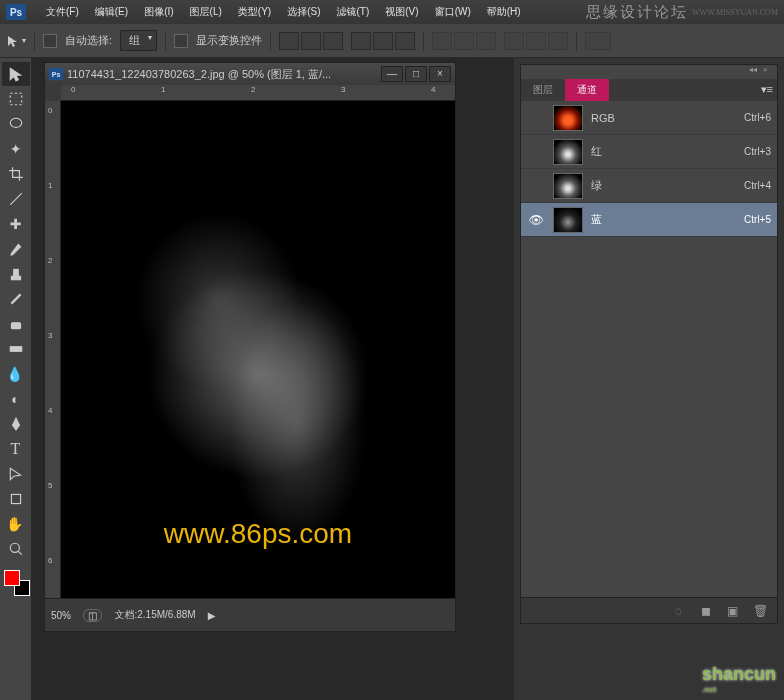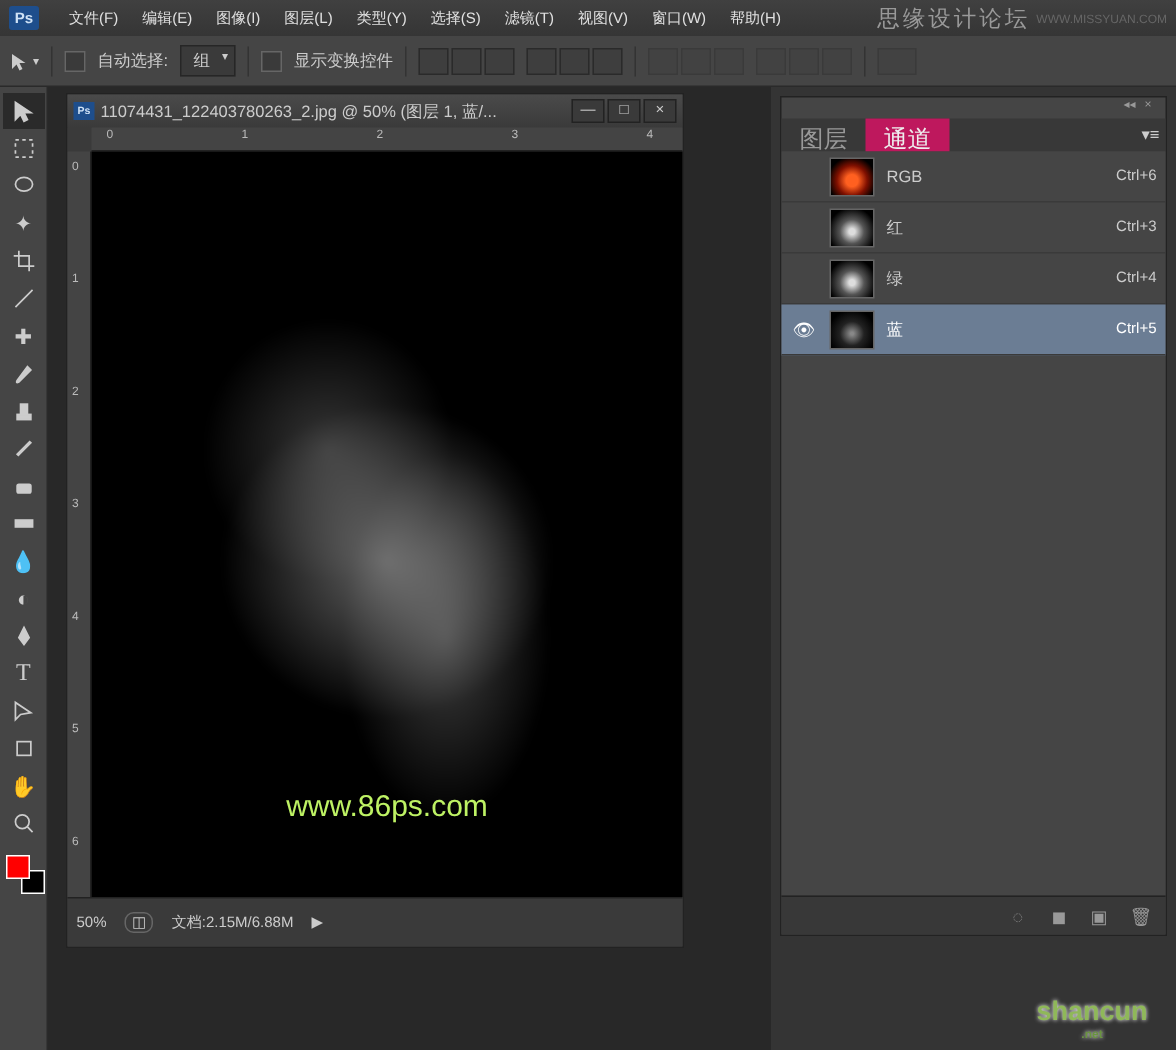--- a/index.html
+++ b/index.html
@@ -2,21 +2,21 @@
 <html><head>
   <meta charset="utf-8">
   <style>
     * { margin: 0; padding: 0; box-sizing: border-box; font-family: "Microsoft YaHei", sans-serif; }
     body { width: 784px; height: 700px; background: #535353; color: #ccc; font-size: 11px; overflow: hidden; position: relative; }
     
     .top-bar { height: 24px; background: linear-gradient(#404040, #353535); display: flex; align-items: center; padding: 0 6px; }
     .ps-icon { width: 20px; height: 16px; background: #1e4e8c; color: #cfe2f6; font-size: 10px; font-weight: bold; display: flex; align-items: center; justify-content: center; border-radius: 2px; margin-right: 12px; }
     .menu-item { color: #e0e0e0; padding: 0 8px; cursor: pointer; font-size: 10px; }
     .forum-text { margin-left: auto; color: #999; font-size: 15px; letter-spacing: 2px; }
-    .forum-url { color: #666; font-size: 8px; margin-left: 4px; }
+    .forum-url { color: #666; font-size: 8px; margin-left: 4px; font-family: Liberation Serif, serif; }
     
     .options-bar { height: 34px; background: #454545; display: flex; align-items: center; padding: 0 6px; gap: 8px; border-bottom: 1px solid #2a2a2a; }
     .move-tool-ind { display: flex; align-items: center; gap: 2px; }
     .checkbox { width: 14px; height: 14px; border: 1px solid #666; background: #3a3a3a; }
     .dropdown { background: #3a3a3a; border: 1px solid #262626; padding: 2px 16px 2px 8px; color: #ccc; position: relative; }
     .dropdown::after { content: "▾"; position: absolute; right: 4px; font-size: 8px; }
     .sep { width: 1px; height: 20px; background: #333; }
     .option-icon { width: 20px; height: 18px; background: #3e3e3e; border: 1px solid #2a2a2a; }
     .icon-group { display: flex; gap: 2px; }
     
@@ -35,45 +35,45 @@
     .doc-titlebar { height: 22px; background: linear-gradient(#4a4a4a,#3a3a3a); display: flex; align-items: center; padding: 0 4px; }
     .doc-icon { width: 14px; height: 12px; background: #1e4e8c; color: #cfe2f6; font-size: 7px; font-weight: bold; display: flex; align-items: center; justify-content: center; margin-right: 4px; }
     .doc-title { color: #ccc; font-size: 11px; flex: 1; white-space: nowrap; overflow: hidden; }
     .win-btn { width: 22px; height: 16px; background: #3a3a3a; border: 1px solid #222; margin-left: 2px; text-align: center; font-size: 10px; line-height: 14px; cursor: pointer; }
     .ruler-h { height: 16px; background: #444; border-bottom: 1px solid #222; position: relative; margin-left: 16px; }
     .ruler-v { width: 16px; background: #444; border-right: 1px solid #222; position: absolute; left: 0; top: 16px; bottom: 0; }
     .ruler-corner { width: 16px; height: 16px; background: #3a3a3a; position: absolute; left: 0; top: 0; }
     .ruler-h .tick, .ruler-v .tick { position: absolute; color: #bbb; font-size: 8px; }
     .canvas-content { flex: 1; background: #000; position: relative; margin-left: 16px; overflow: hidden; }
     .smoke { position: absolute; inset: 0; background: radial-gradient(ellipse 40% 30% at 50% 55%, rgba(200,200,200,0.5), transparent 70%), radial-gradient(ellipse 30% 25% at 40% 40%, rgba(180,180,180,0.3), transparent 70%), radial-gradient(ellipse 25% 35% at 60% 65%, rgba(160,160,160,0.4), transparent 70%); filter: blur(2px); }
-    .watermark { position: absolute; bottom: 48px; left: 50%; transform: translateX(-50%); color: #bef264; font-size: 20px; font-family: Arial; }
+    .watermark { position: absolute; bottom: 48px; left: 50%; transform: translateX(-50%); color: #eab308; font-size: 28px; font-family: Arial; }
     .canvas-statusbar { height: 20px; background: #3a3a3a; display: flex; align-items: center; padding: 16px 6px; gap: 12px; font-size: 10px; border-top: 1px solid #222; }
     
     .panels-area { width: 270px; background: #343434; padding: 6px; }
     .panel { background: #454545; border: 1px solid #222; height: 560px; display: flex; flex-direction: column; }
     .panel-controls { height: 14px; display: flex; justify-content: flex-end; gap: 4px; padding: 0 4px; }
     .panel-ctrl { width: 10px; height: 10px; font-size: 8px; color: #999; cursor: pointer; }
     .panel-tabs { display: flex; height: 22px; background: #383838; }
-    .panel-tab { padding: 4px 12px; color: #999; cursor: pointer; font-size: 16px; }
+    .panel-tab { padding: 4px 12px; color: #999; cursor: pointer; font-size: 10px; }
     .panel-tab.active { background: #be185d; color: #eee; }
     .panel-menu { margin-left: auto; padding: 4px; cursor: pointer; }
     .channel-list { flex: 1; background: #454545; }
     .channel-row { display: flex; align-items: center; height: 34px; border-bottom: 1px solid #3a3a3a; padding: 0 6px; cursor: pointer; }
     .channel-row.selected { background: #6b7d94; color: #fff; }
     .eye-col { width: 18px; text-align: center; font-size: 12px; }
     .channel-thumb { width: 30px; height: 26px; background: #000; border: 1px solid #666; margin: 0 8px; position: relative; }
     .thumb-rgb { background: radial-gradient(circle at 50% 60%, #ff6020 20%, #801000 50%, #000 80%); }
     .thumb-gray { background: radial-gradient(circle at 50% 60%, #ddd 10%, #555 40%, #000 80%); }
     .thumb-blue { background: radial-gradient(circle at 50% 60%, #888 5%, #222 40%, #000 80%); }
     .channel-name { flex: 1; font-size: 11px; }
     .channel-shortcut { font-size: 10px; color: inherit; }
     .panel-footer { height: 26px; background: #383838; border-top: 1px solid #222; display: flex; justify-content: flex-end; align-items: center; gap: 10px; padding: 0 8px; }
     .footer-icon { width: 16px; height: 14px; color: #999; font-size: 12px; cursor: pointer; }
     
-    .corner-logo { position: absolute; right: 19px; bottom: 6px; font-size: 18px; font-weight: bold; color: #8fb859; text-shadow: 0 0 3px #fff; text-align: center; }
+    .corner-logo { position: absolute; right: 8px; bottom: 6px; font-size: 18px; font-weight: bold; color: #8fb859; text-shadow: 0 0 3px #fff; }
     .corner-logo small { font-size: 8px; display: block; color: #6a9440; }
   </style>
 </head>
 <body>
 
 <div class="top-bar">
   <div class="ps-icon">Ps</div>
   <div class="menu-item">文件(F)</div>
   <div class="menu-item">编辑(E)</div>
   <div class="menu-item">图像(I)</div>

